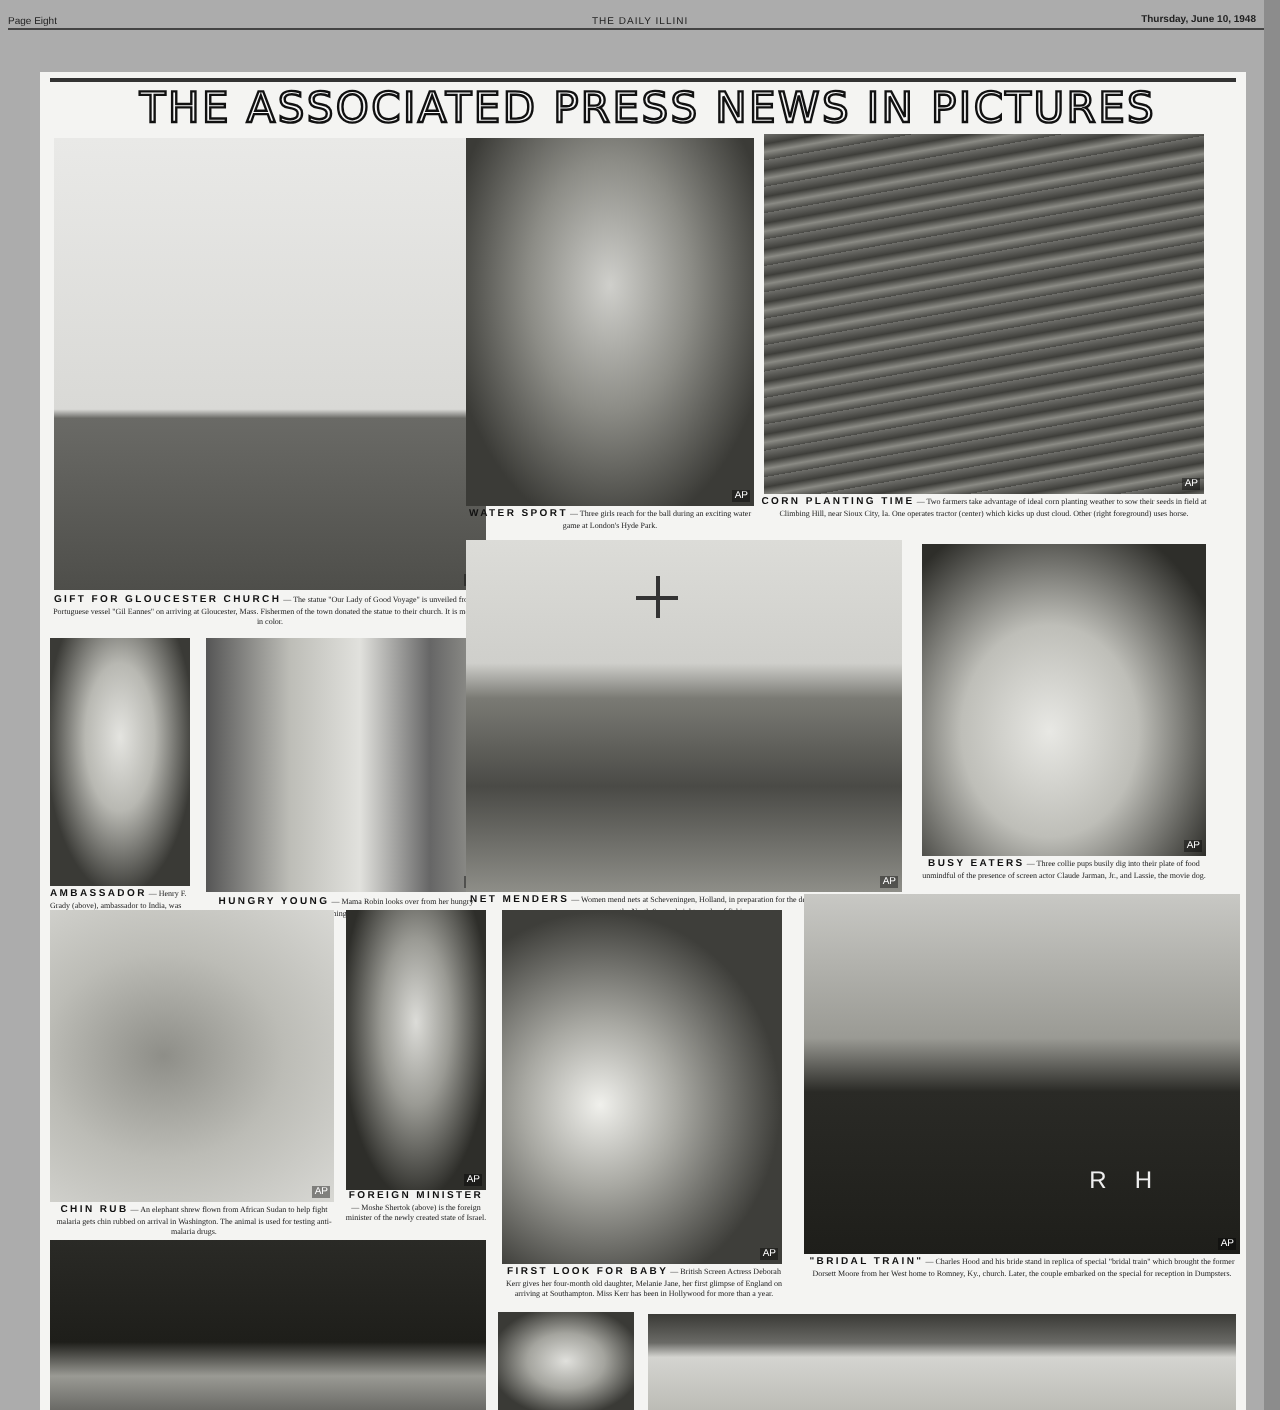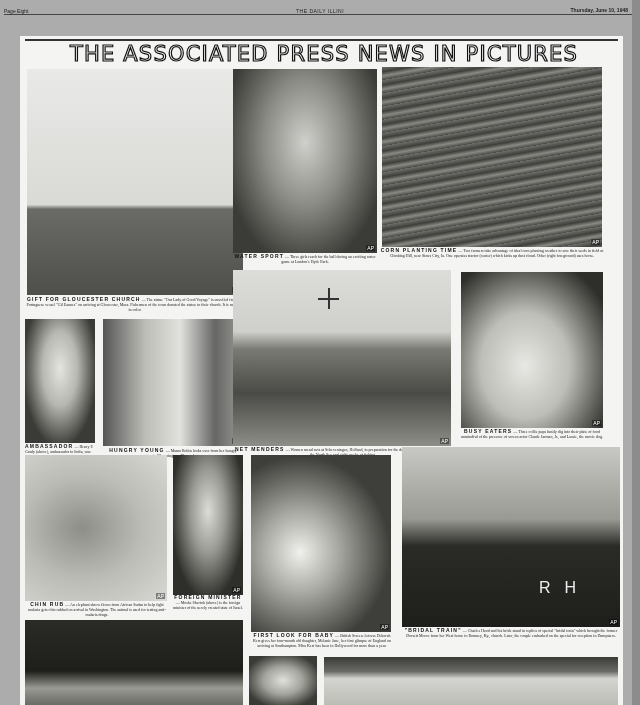--- a/index.html
+++ b/index.html
@@ -64,21 +64,21 @@
     .p-chin { background: radial-gradient(ellipse at 40% 50%, #8e8e88 0%, #bcbcb6 50%, #d8d8d4 100%); }
     .p-foreign { background: radial-gradient(ellipse at 50% 40%, #dcdcd8 0%, #9a9a94 35%, #2e2e2a 75%); }
     .p-baby { background: radial-gradient(ellipse at 35% 55%, #f0f0ec 0%, #a8a8a2 30%, #3e3e3a 70%); }
     .p-bridal { background: linear-gradient(180deg, #c8c8c4 0%, #9a9a94 40%, #2a2a26 55%, #1e1e1a 100%); }
     .p-vienna { background: linear-gradient(180deg, #2a2a26 0%, #1e1e1a 60%, #9a9a94 80%, #6a6a66 100%); }
     .p-glasses { background: radial-gradient(ellipse at 50% 50%, #e0e0dc 0%, #a4a49e 40%, #3a3a36 80%); }
     .p-car { background: linear-gradient(180deg, #3a3a36 0%, #6a6a66 30%, #d4d4d0 45%, #bcbcb6 100%); }
 
     .rh-letters {
       position: absolute; right: 30px; bottom: 30px; color: #eee;
-      font-family: "Liberation Sans", sans-serif; font-size: 16px; letter-spacing: 14px; padding-left: 16px;
+      font-family: "Liberation Sans", sans-serif; font-size: 12px; letter-spacing: 14px; padding-left: 16px;
     }
 
     .crosshair { position: absolute; left: 318px; top: 288px; width: 21px; height: 21px; pointer-events: none; }
     .crosshair::before { content: ""; position: absolute; left: 10px; top: 0; width: 2px; height: 21px; background: #333; }
     .crosshair::after { content: ""; position: absolute; left: 0; top: 10px; width: 21px; height: 2px; background: #333; }
   </style>
 </head>
 <body>
 
 <div class="page">

